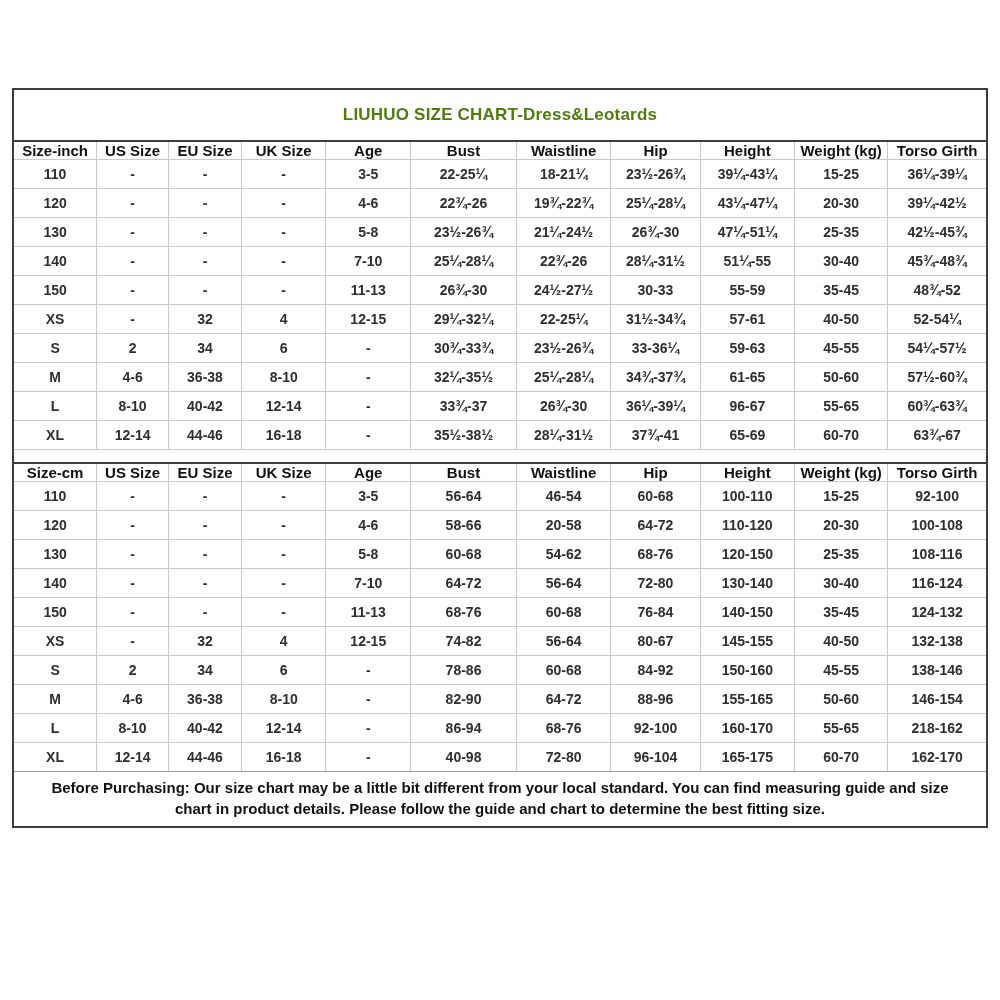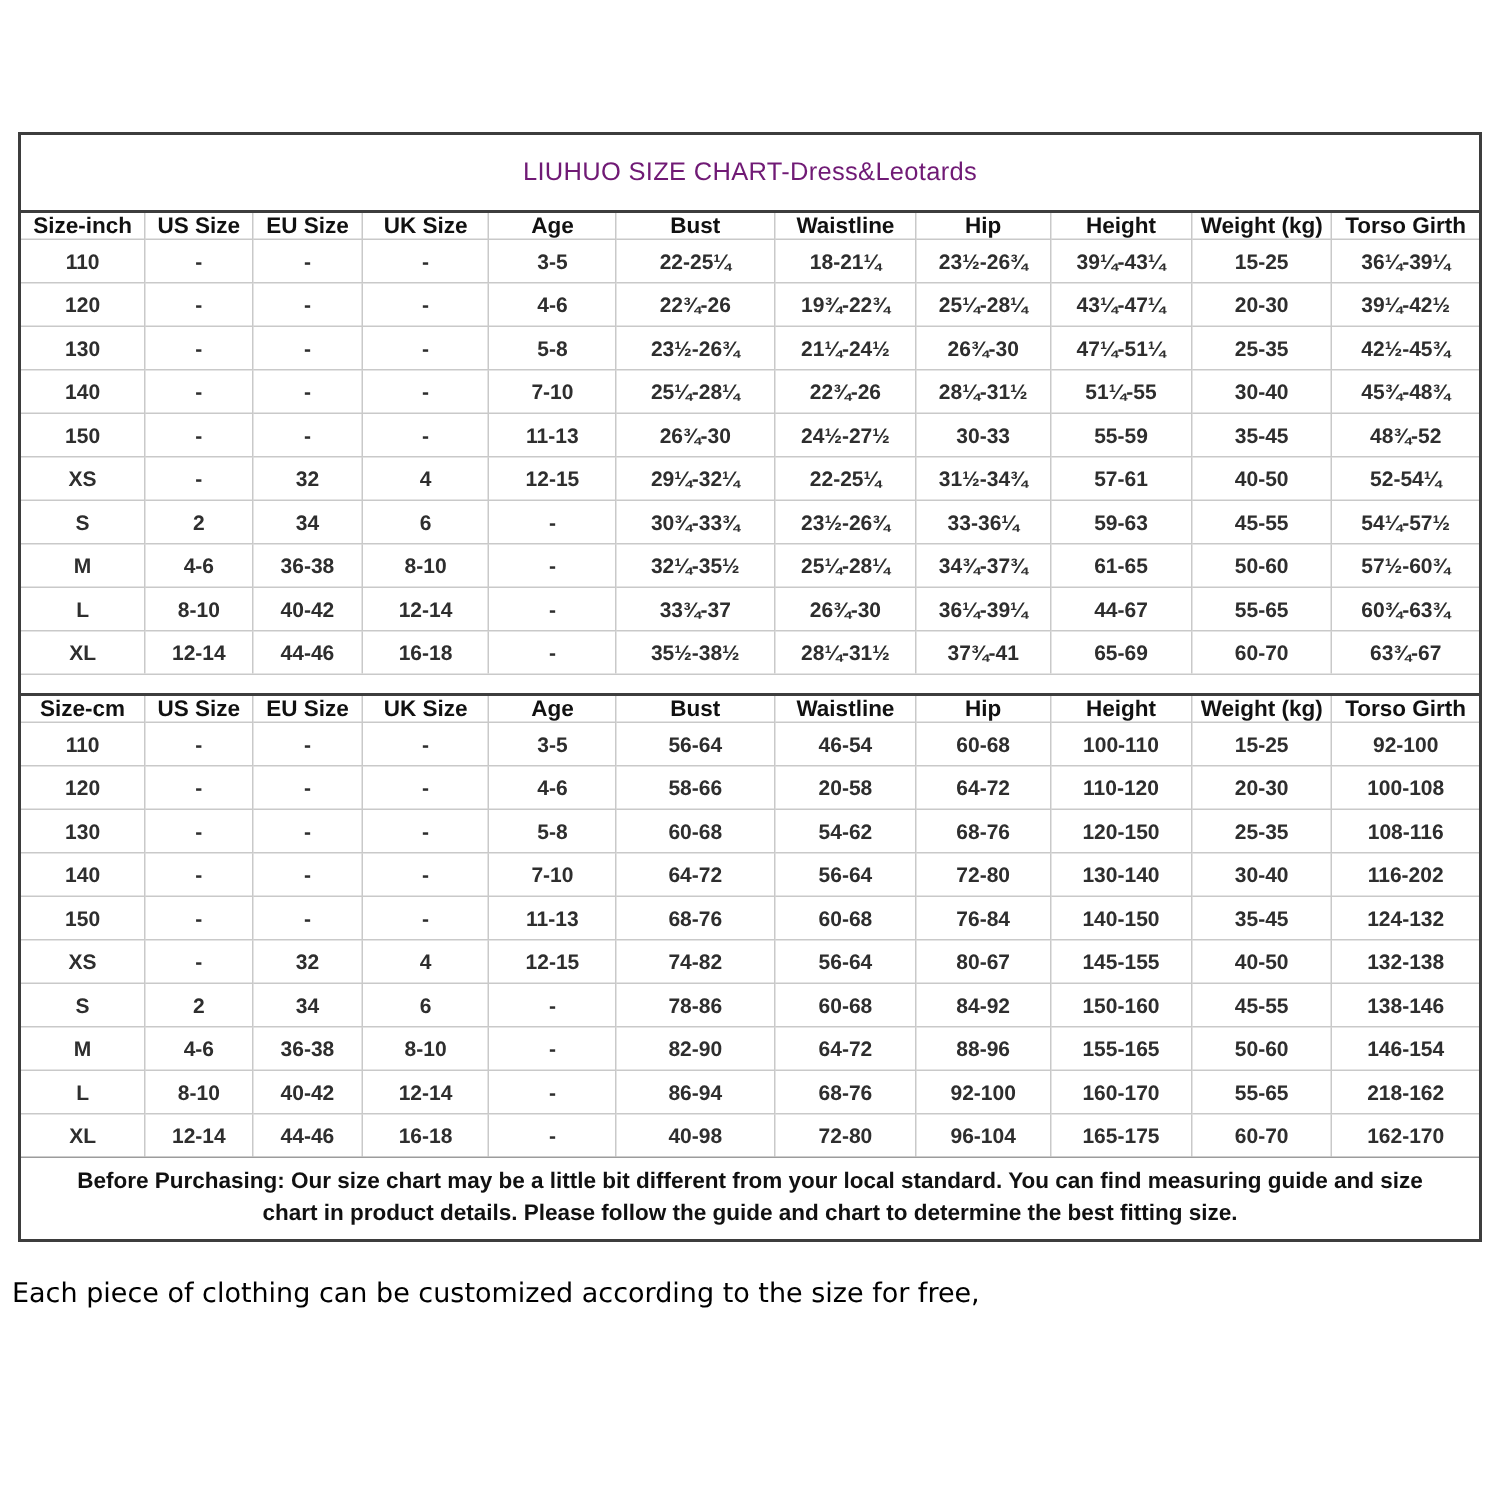--- a/index.html
+++ b/index.html
@@ -6,21 +6,21 @@
   body { font-family:"Liberation Sans", sans-serif; width:1000px; }
 
   .chart-box {
     margin:88px 12px 0 12px;
     border:2px solid #3d3d3d;
     background:#fff;
   }
   .chart-title {
     height:50px; line-height:50px;
     text-align:center;
-    font-weight:normal; font-size:17px; color:#701a75;
+    font-weight:bold; font-size:17px; color:#4d7c0f;
     border-bottom:2px solid #3d3d3d;
     letter-spacing:0.2px;
   }
   table.size-table {
     width:100%;
     border-collapse:collapse;
     border-style:hidden;           
     table-layout:fixed;
   }
   table.size-table th, table.size-table td {
@@ -197,21 +197,21 @@
         </tr>
         <tr>
           <td>L</td>
           <td>8-10</td>
           <td>40-42</td>
           <td>12-14</td>
           <td>-</td>
           <td>33¾-37</td>
           <td>26¾-30</td>
           <td>36¼-39¼</td>
-          <td>44-67</td>
+          <td>96-67</td>
           <td>55-65</td>
           <td>60¾-63¾</td>
         </tr>
         <tr>
           <td>XL</td>
           <td>12-14</td>
           <td>44-46</td>
           <td>16-18</td>
           <td>-</td>
           <td>35½-38½</td>
@@ -299,21 +299,21 @@
           <td>140</td>
           <td>-</td>
           <td>-</td>
           <td>-</td>
           <td>7-10</td>
           <td>64-72</td>
           <td>56-64</td>
           <td>72-80</td>
           <td>130-140</td>
           <td>30-40</td>
-          <td>116-202</td>
+          <td>116-124</td>
         </tr>
         <tr>
           <td>150</td>
           <td>-</td>
           <td>-</td>
           <td>-</td>
           <td>11-13</td>
           <td>68-76</td>
           <td>60-68</td>
           <td>76-84</td>
@@ -386,14 +386,13 @@
           <td>60-70</td>
           <td>162-170</td>
         </tr>
       </tbody>
     </table>
 
   <div class="chart-note">Before Purchasing: Our size chart may be a little bit different from your local standard. You can find measuring guide and size chart in product details. Please follow the guide and chart to determine the best fitting size.</div>
 </div>
 
 <div class="footer-text">
-  <p>Each piece of clothing can be customized according to the size for free,</p>
 </div>
 
 </body></html>

